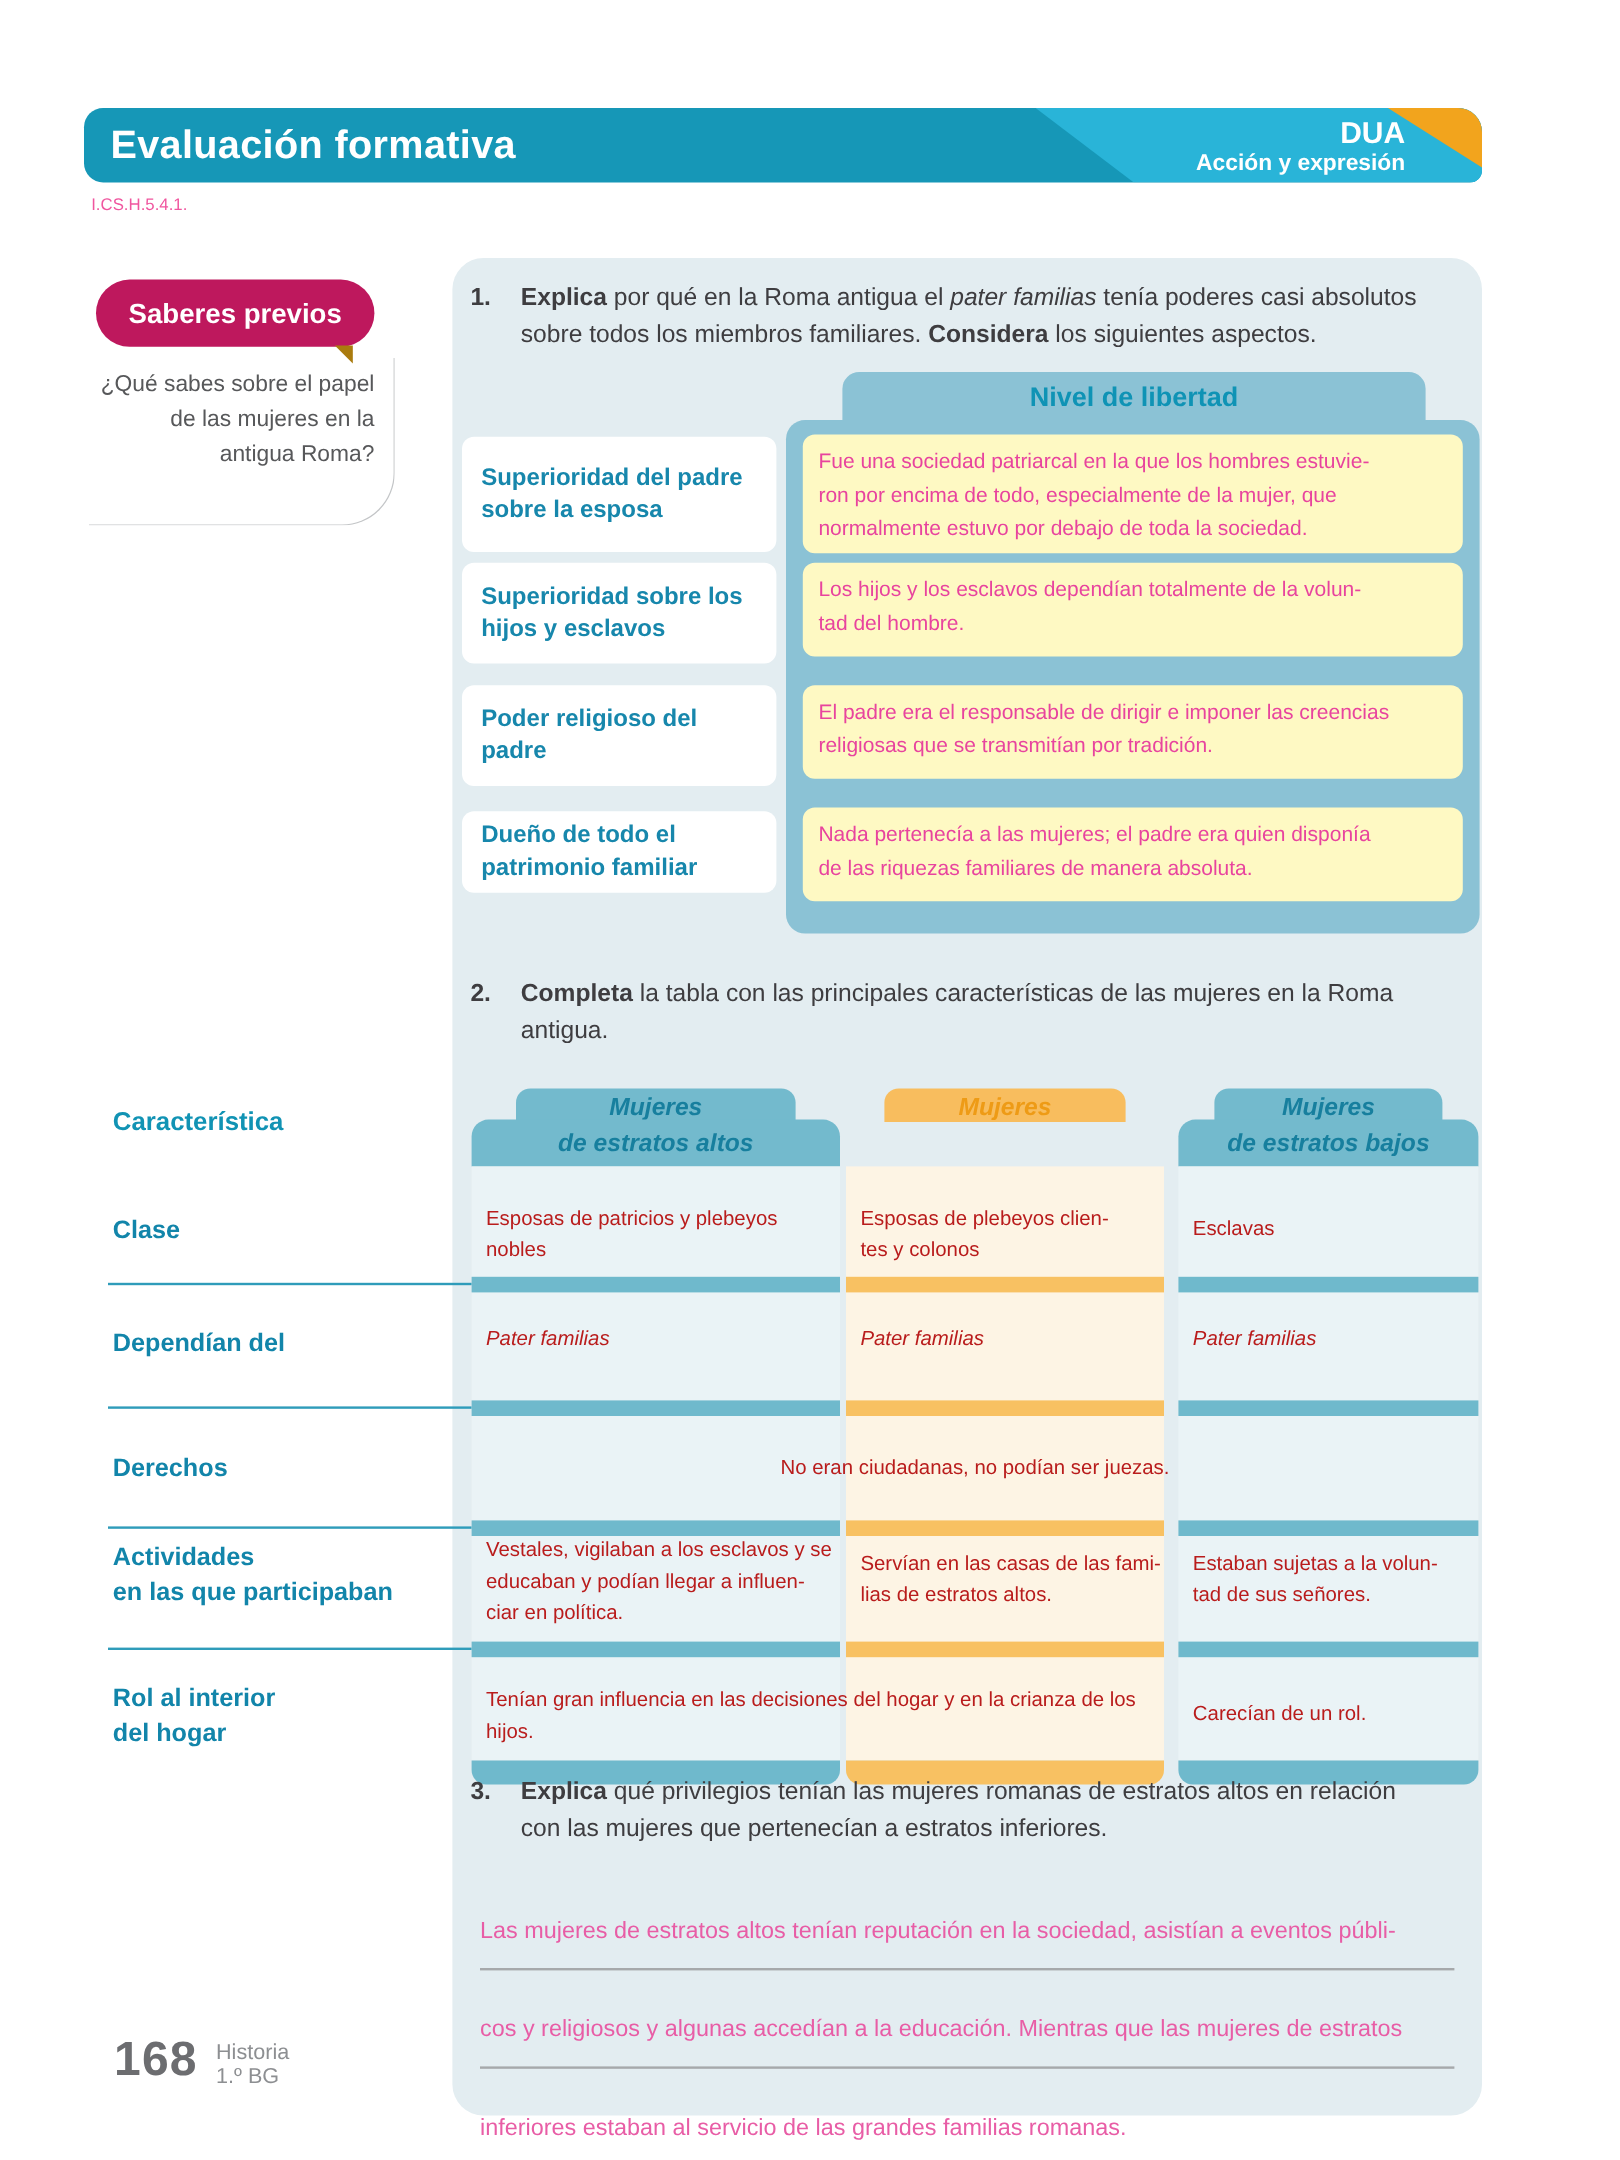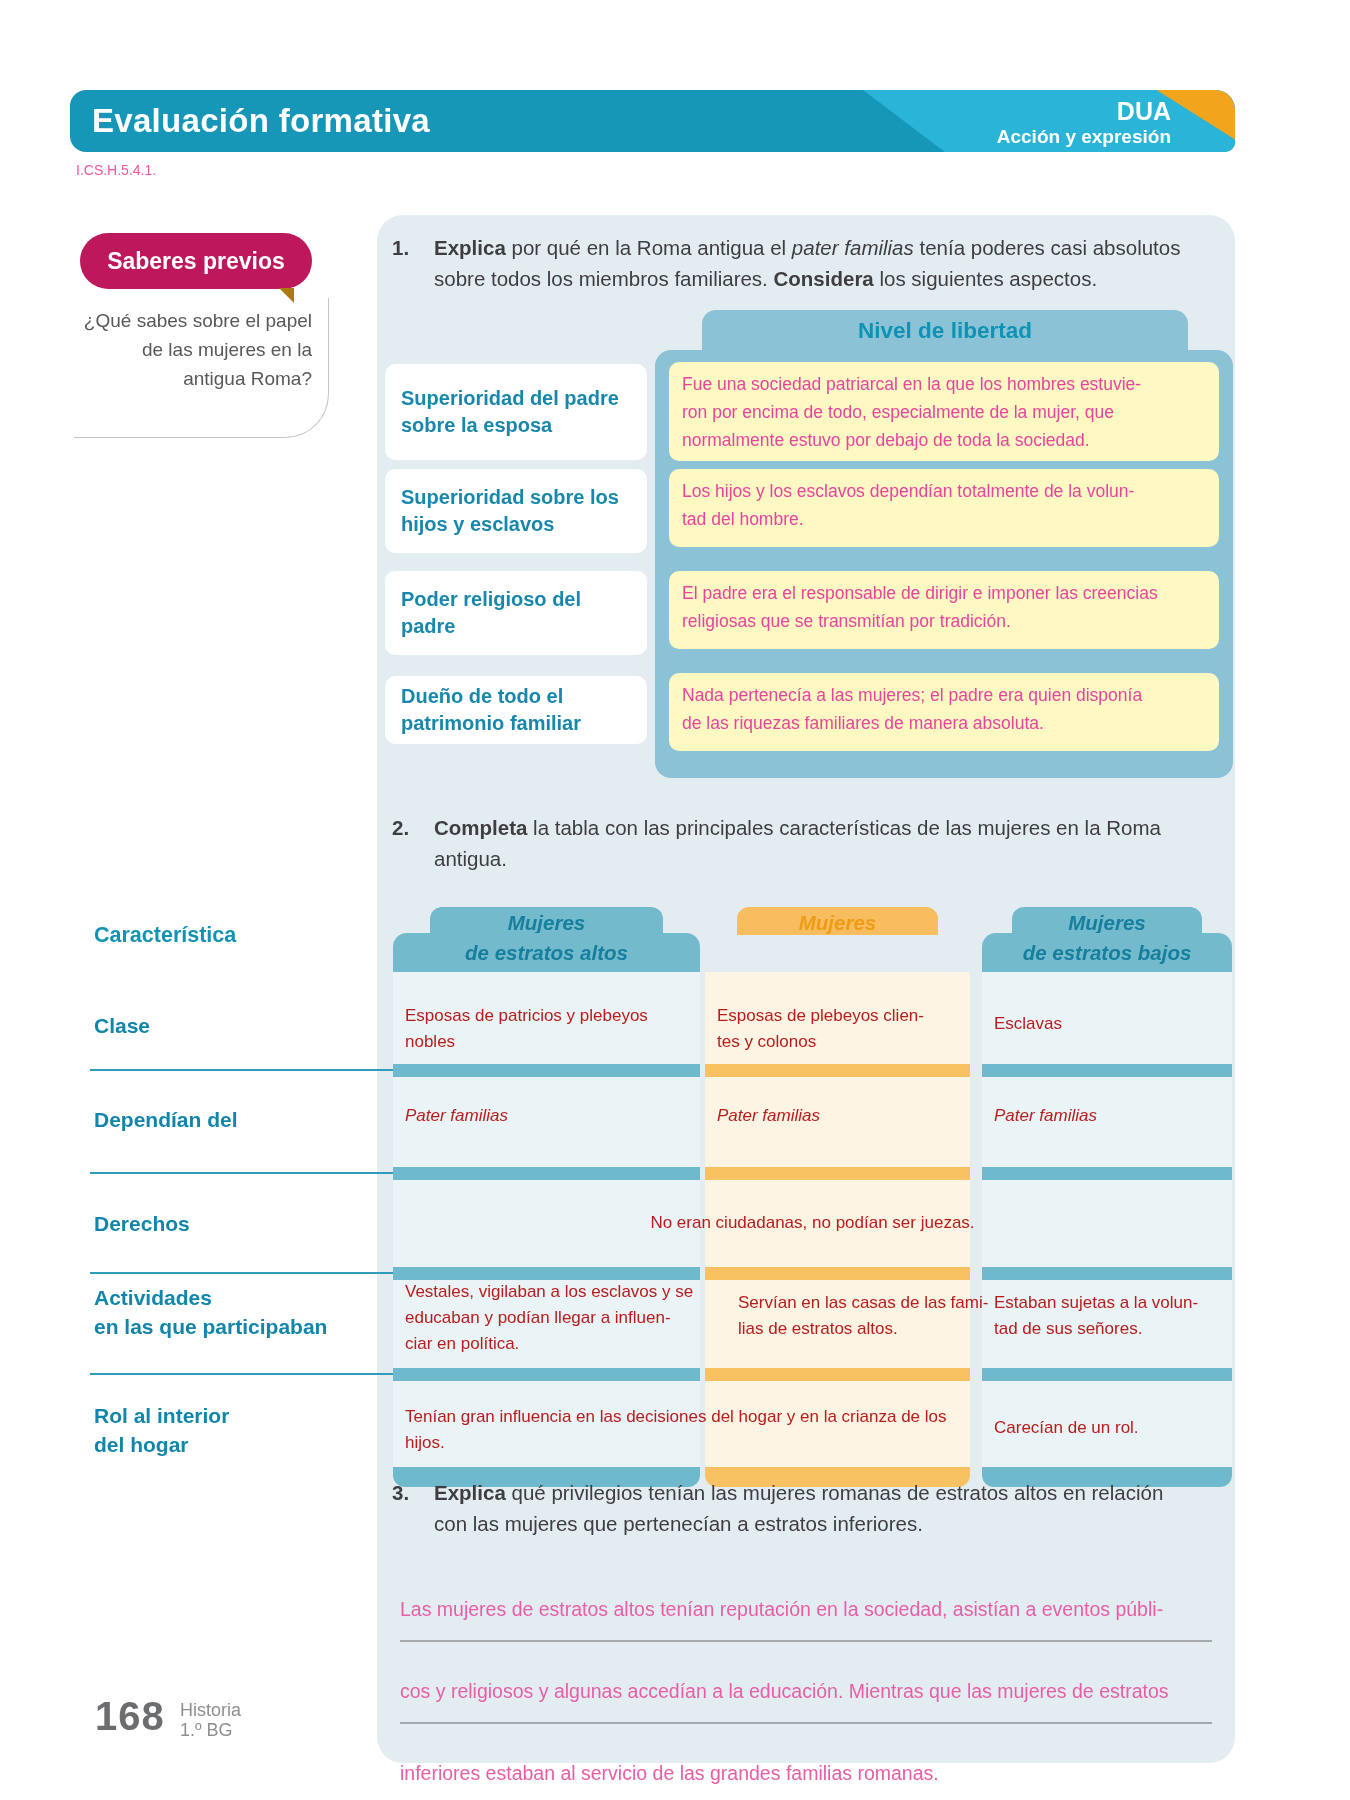--- a/index.html
+++ b/index.html
@@ -246,21 +246,21 @@
     <div class="cell i" style="left:627px;top:196px">Pater familias</div>
     <div class="cell i" style="left:904px;top:196px">Pater familias</div>
 
     <div class="cell" style="left:303px;top:303px;width:839px;text-align:center">No eran ciudadanas, no podían ser juezas.</div>
 
     <div class="cell" style="left:315px;top:372px">
       <span class="cl">Vestales, vigilaban a los esclavos y se</span>
       <span class="cl">educaban y podían llegar a influen-</span>
       <span class="cl">ciar en política.</span>
     </div>
-    <div class="cell" style="left:648px;top:383px">
+    <div class="cell" style="left:627px;top:383px">
       <span class="cl">Servían en las casas de las fami-</span>
       <span class="cl">lias de estratos altos.</span>
     </div>
     <div class="cell" style="left:904px;top:383px">
       <span class="cl">Estaban sujetas a la volun-</span>
       <span class="cl">tad de sus señores.</span>
     </div>
 
     <div class="cell" style="left:315px;top:497px;width:820px">
       <span class="cl">Tenían gran influencia en las decisiones del hogar y en la crianza de los</span>

